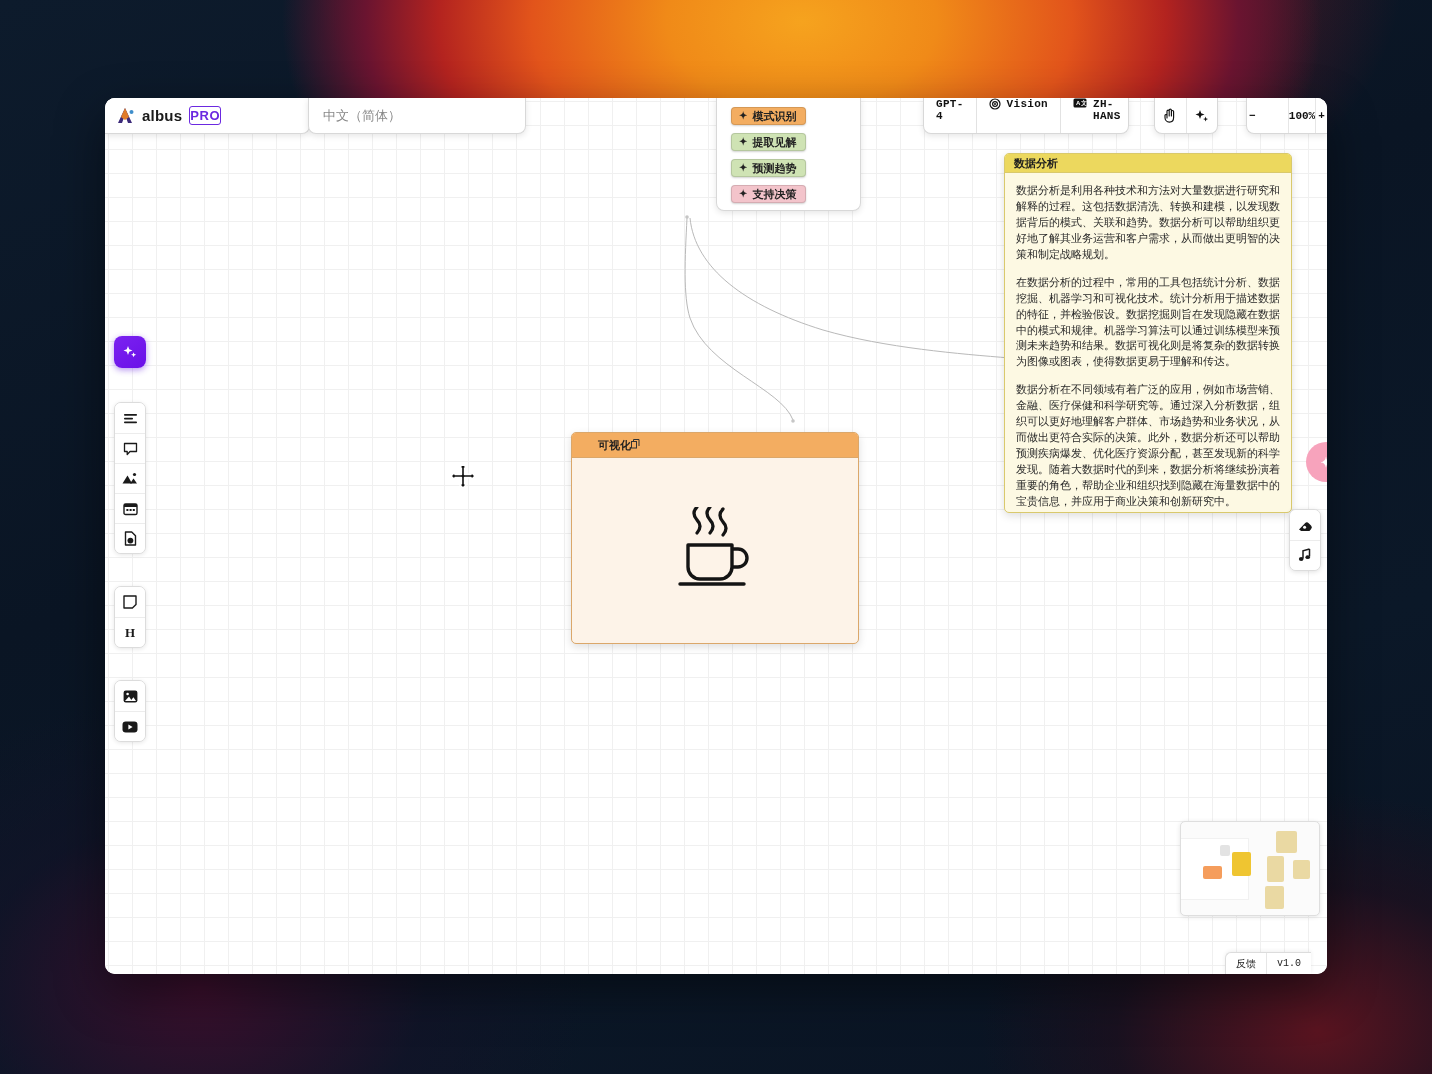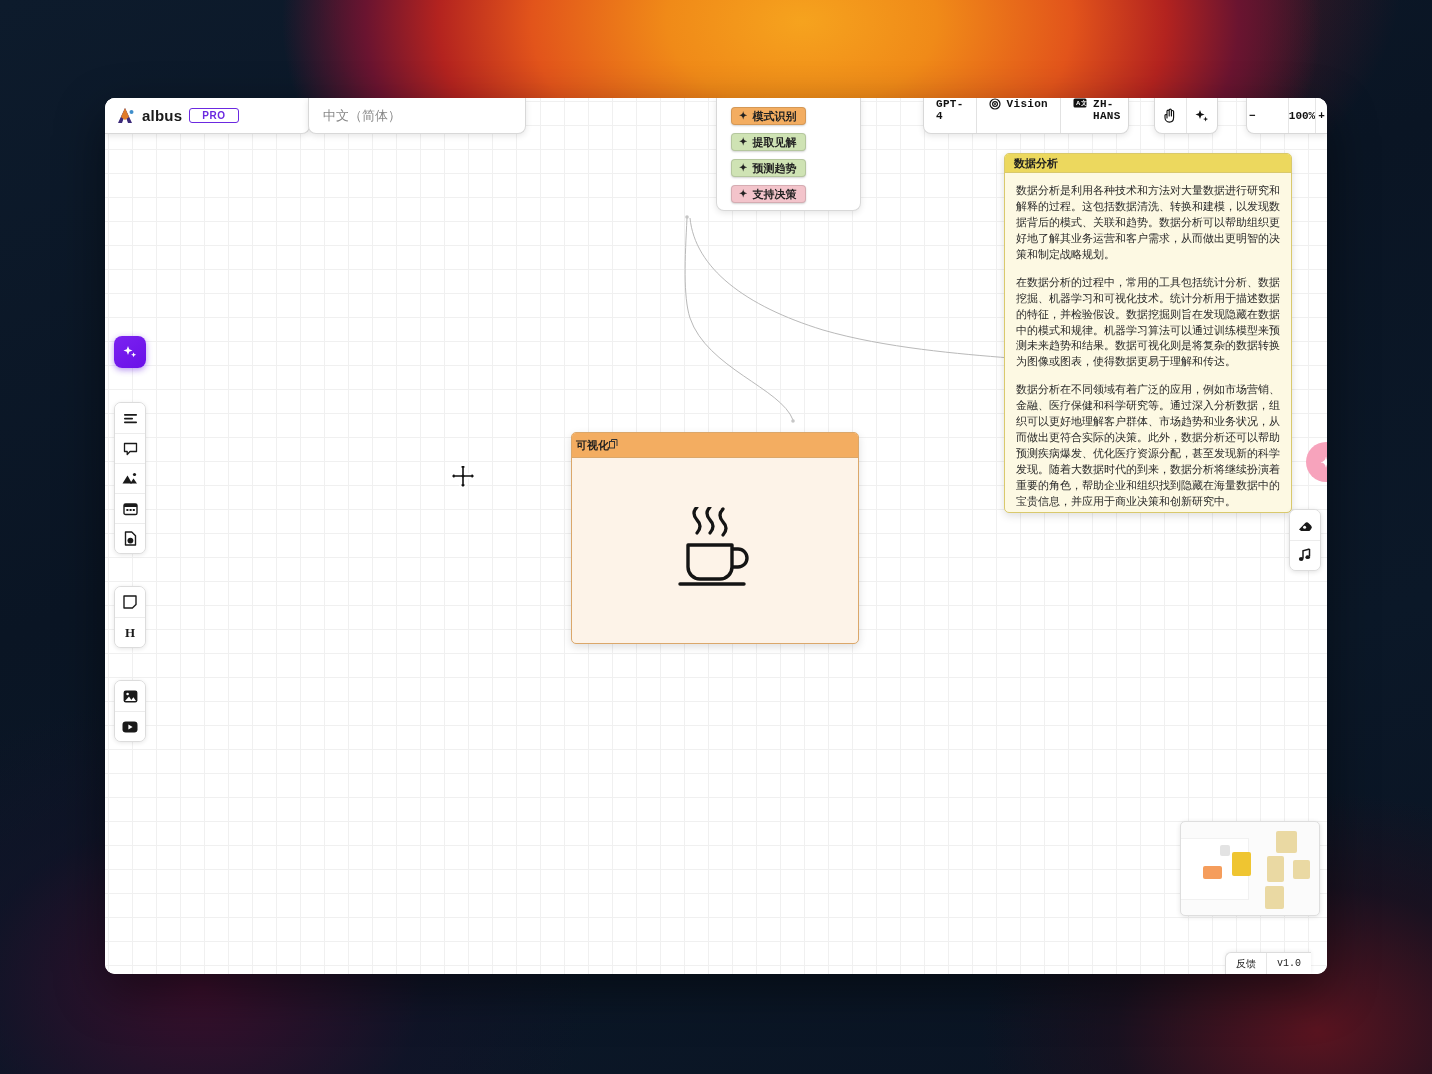--- a/index.html
+++ b/index.html
@@ -40,23 +40,23 @@
     border-radius: 0 0 8px 8px;
     box-shadow: 0 2px 6px rgba(0,0,0,.10);
     display: flex; align-items: center; height: 36px;
   }
   #brandbar { left: 0; width: 205px; border-left: none;
     border-radius: 0 0 8px 0; padding-left: 10px; gap: 7px; }
   .logo-mark { width: 20px; height: 18px; position: relative; flex: none; }
   .logo-mark svg { display: block; }
   .brand-text { font-size: 15px; font-weight: 700; color: #1a1a1a; letter-spacing: .2px; }
   .pro-badge {
-    font-size: 10px; font-weight: 700; color: #6b29e0;
+    font-size: 13px; font-weight: 700; color: #6b29e0;
     border: 1.4px solid #6b29e0; border-radius: 3px;
-    padding: 1px 12px; letter-spacing: .6px;
+    padding: 1px 0; letter-spacing: .6px;
   }
   #langbar {
     left: 203px; width: 218px; border-radius: 0 0 8px 8px;
     padding-left: 14px;
   }
   #langbar .lang-text { font-size: 13px; color: #888; text-align: right; }
 
   #nodebar {
     left: 611px; width: 145px; top: 0; height: 113px;
     border-radius: 0 0 8px 8px;
@@ -161,21 +161,21 @@
   }
   #vis-card {
     position: absolute; left: 466px; top: 334px;
     width: 288px; height: 212px;
     background: #fdf3e8; border: 1px solid #dba76a;
     border-radius: 5px; box-shadow: 0 3px 9px rgba(0,0,0,.13);
     overflow: hidden;
   }
   #vis-card .vis-head {
     height: 25px; background: #f3ad61; border-bottom: 1px solid #dba76a;
-    display: flex; align-items: center; padding: 0 4px;
+    display: flex; align-items: center; padding: 0 26px;
     font-size: 11px; font-weight: 700; color: #1e1e1e;
   }
   #vis-card .vis-body {
     height: calc(100% - 25px); display: flex; align-items: center; justify-content: center;
   }
   #connectors { position: absolute; inset: 0; pointer-events: none; }
   
   #minimap {
     position: absolute; left: 1075px; top: 723px;
     width: 140px; height: 95px;

